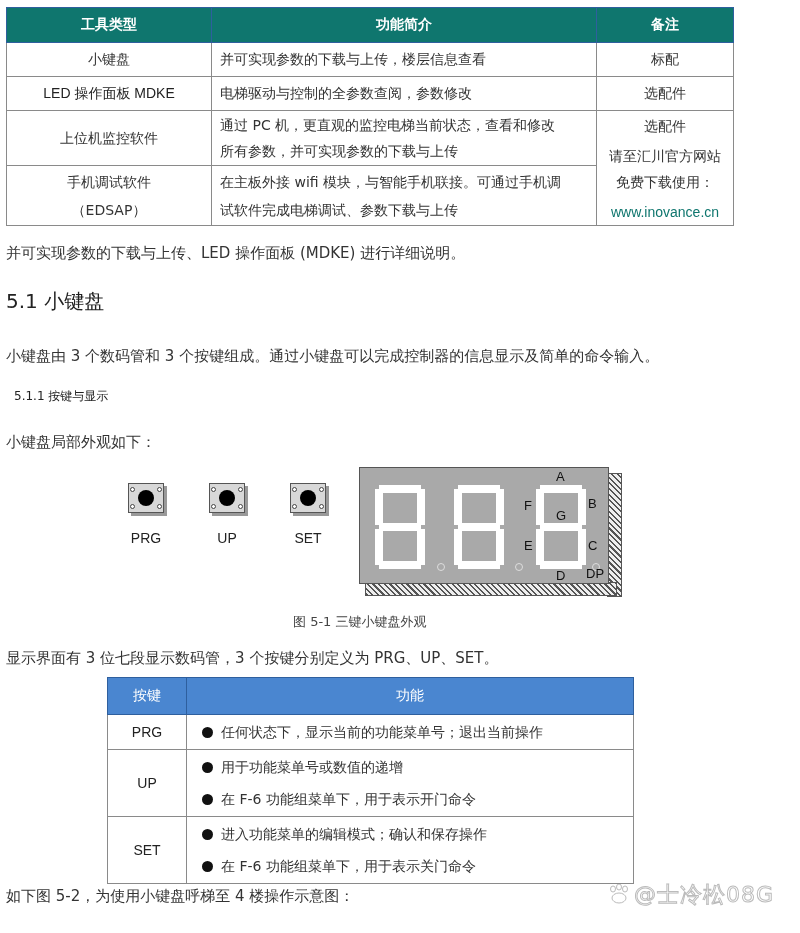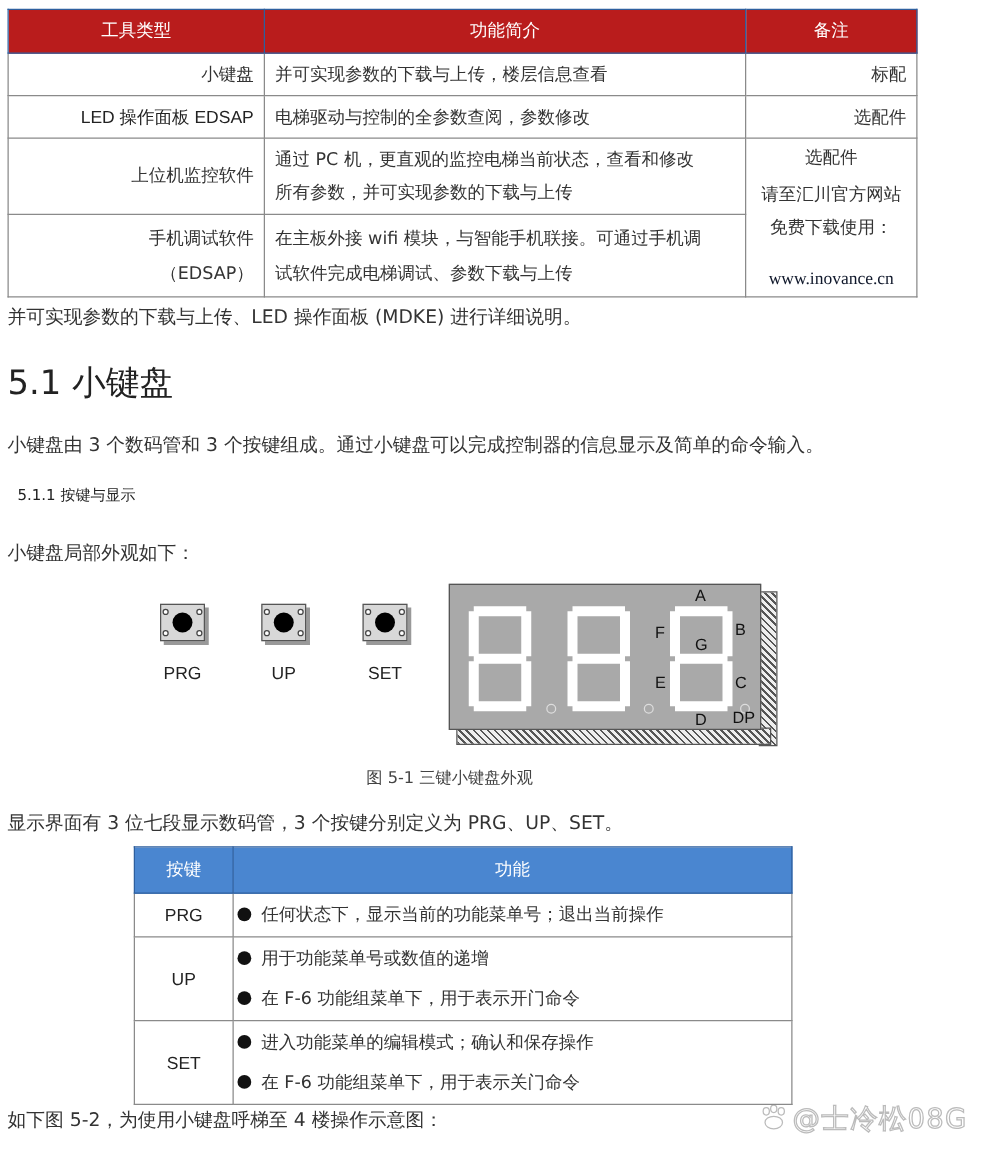--- a/index.html
+++ b/index.html
@@ -1,23 +1,23 @@
 <!DOCTYPE html>
 <html><head>
 <meta charset="utf-8">
 <style>
   html, body { margin:0; padding:0; background:#ffffff; }
   body { width:800px; height:933px; position:relative; overflow:hidden;
          font-family:"DejaVu Sans","Liberation Sans",sans-serif; color:#333; }
   table { border-collapse:collapse; }
   .t1 { position:absolute; left:6px; top:7px; width:728px; font-size:14px; }
   .t1 th, .t1 td { border:1px solid #8a8a8a; }
-  .t1 th { background:#b91c1c; color:#fff; font-weight:normal; height:32px; text-align:center; border-color:#2e5f9e; }
+  .t1 th { background:#0f766e; color:#fff; font-weight:bold; height:32px; text-align:center; border-color:#2e5f9e; }
   .t1 td { color:#333; padding:0 8px; }
-  .c { text-align:right; }
+  .c { text-align:center; }
   .t1 .row1 td, .t1 .row2 td { height:33px; }
   .t1 .row3 td { height:52px; line-height:26px; }
   .t1 .row4 td { height:56px; line-height:28px; }
   .note-cell { text-align:center; vertical-align:top; line-height:27px; padding-top:2px !important; }
   p.txt { position:absolute; margin:0; font-size:15px; color:#333; }
   h2.h { position:absolute; margin:0; font-weight:normal; color:#222; }
   .keys { position:absolute; left:128px; top:483px; }
   .key { position:absolute; width:38px; }
   .keybox { position:relative; width:34px; height:28px; background:#d8d8d8; border:1px solid #555;
             box-shadow:3px 3px 0 #999; }
@@ -34,21 +34,21 @@
   .seg.h { height:8px; }
   .seg.v { width:8px; }
   .dp { position:absolute; width:6px; height:6px; border:1px solid #ddd; border-radius:50%; }
   .seglbl { position:absolute; font-size:13px; color:#111; font-family:"Liberation Sans",sans-serif; }
   .caption { position:absolute; left:293px; top:613px; font-size:13px; color:#444; }
   .t2 { position:absolute; left:107px; top:677px; width:527px; font-size:14px; }
   .t2 th, .t2 td { border:1px solid #8a8a8a; }
   .t2 th { background:#4a86d0; color:#ffffff; font-weight:normal; height:34px; border-color:#2e5f9e; }
   .t2 td { color:#333; }
   .t2 .k { width:76px; text-align:center; font-family:"Liberation Sans",sans-serif; color:#222; }
-  .t2 .f { padding-left:3px; }
+  .t2 .f { padding-left:15px; }
   .t2 .line { height:32px; line-height:32px; }
   .bullet { display:inline-block; width:11px; height:11px; border-radius:50%; background:#111; margin-right:8px; vertical-align:-1px; }
   .wm { position:absolute; left:608px; top:880px; font-size:22px; color:#fff;
         -webkit-text-stroke:1px #bbb; letter-spacing:1px; }
   .wm-icon { position:absolute; left:608px; top:884px; width:22px; height:20px; }
 </style>
 </head>
 <body>
 
 <table class="t1">
@@ -57,53 +57,53 @@
     <th style="width:202px">工具类型</th>
     <th style="width:382px">功能简介</th>
     <th>备注</th>
   </tr>
   <tr class="row1">
     <td class="c">小键盘</td>
     <td>并可实现参数的下载与上传，楼层信息查看</td>
     <td class="c">标配</td>
   </tr>
   <tr class="row2">
-    <td class="c" style="font-family:'Liberation Sans','DejaVu Sans',sans-serif;color:#222">LED 操作面板 EDSAP</td>
+    <td class="c" style="font-family:'Liberation Sans','DejaVu Sans',sans-serif;color:#222">LED 操作面板 MDKE</td>
     <td>电梯驱动与控制的全参数查阅，参数修改</td>
     <td class="c">选配件</td>
   </tr>
   <tr class="row3">
     <td class="c">上位机监控软件</td>
     <td>
       <div>通过 PC 机，更直观的监控电梯当前状态，查看和修改</div>
       <div>所有参数，并可实现参数的下载与上传</div>
     </td>
     <td class="note-cell" rowspan="2">
       <div>选配件</div>
       <div style="margin-top:4px">请至汇川官方网站</div>
       <div>免费下载使用：</div>
-      <div style="margin-top:16px;font-family:Liberation Serif, serif;color:#0f172a">www.inovance.cn</div>
+      <div style="margin-top:4px;font-family:Liberation Sans, sans-serif;color:#0f766e">www.inovance.cn</div>
     </td>
   </tr>
   <tr class="row4">
     <td class="c">
       <div>手机调试软件</div>
       <div>（EDSAP）</div>
     </td>
     <td>
       <div>在主板外接 wifi 模块，与智能手机联接。可通过手机调</div>
       <div>试软件完成电梯调试、参数下载与上传</div>
     </td>
   </tr>
 </tbody>
   </table>
 
 <p class="txt" style="left:6px;top:244px">并可实现参数的下载与上传、LED 操作面板 (MDKE) 进行详细说明。</p>
 
-<h2 class="h" style="left:6px;top:288px;font-size:27px">5.1 小键盘</h2>
+<h2 class="h" style="left:6px;top:288px;font-size:20px">5.1 小键盘</h2>
 
 <p class="txt" style="left:6px;top:347px">小键盘由 3 个数码管和 3 个按键组成。通过小键盘可以完成控制器的信息显示及简单的命令输入。</p>
 
 <h2 class="h" style="left:14px;top:388px;font-size:12px">5.1.1 按键与显示</h2>
 
 <p class="txt" style="left:6px;top:433px">小键盘局部外观如下：</p>
 
 <div class="keys">
   <div class="key" style="left:0">
     <div class="keybox">

